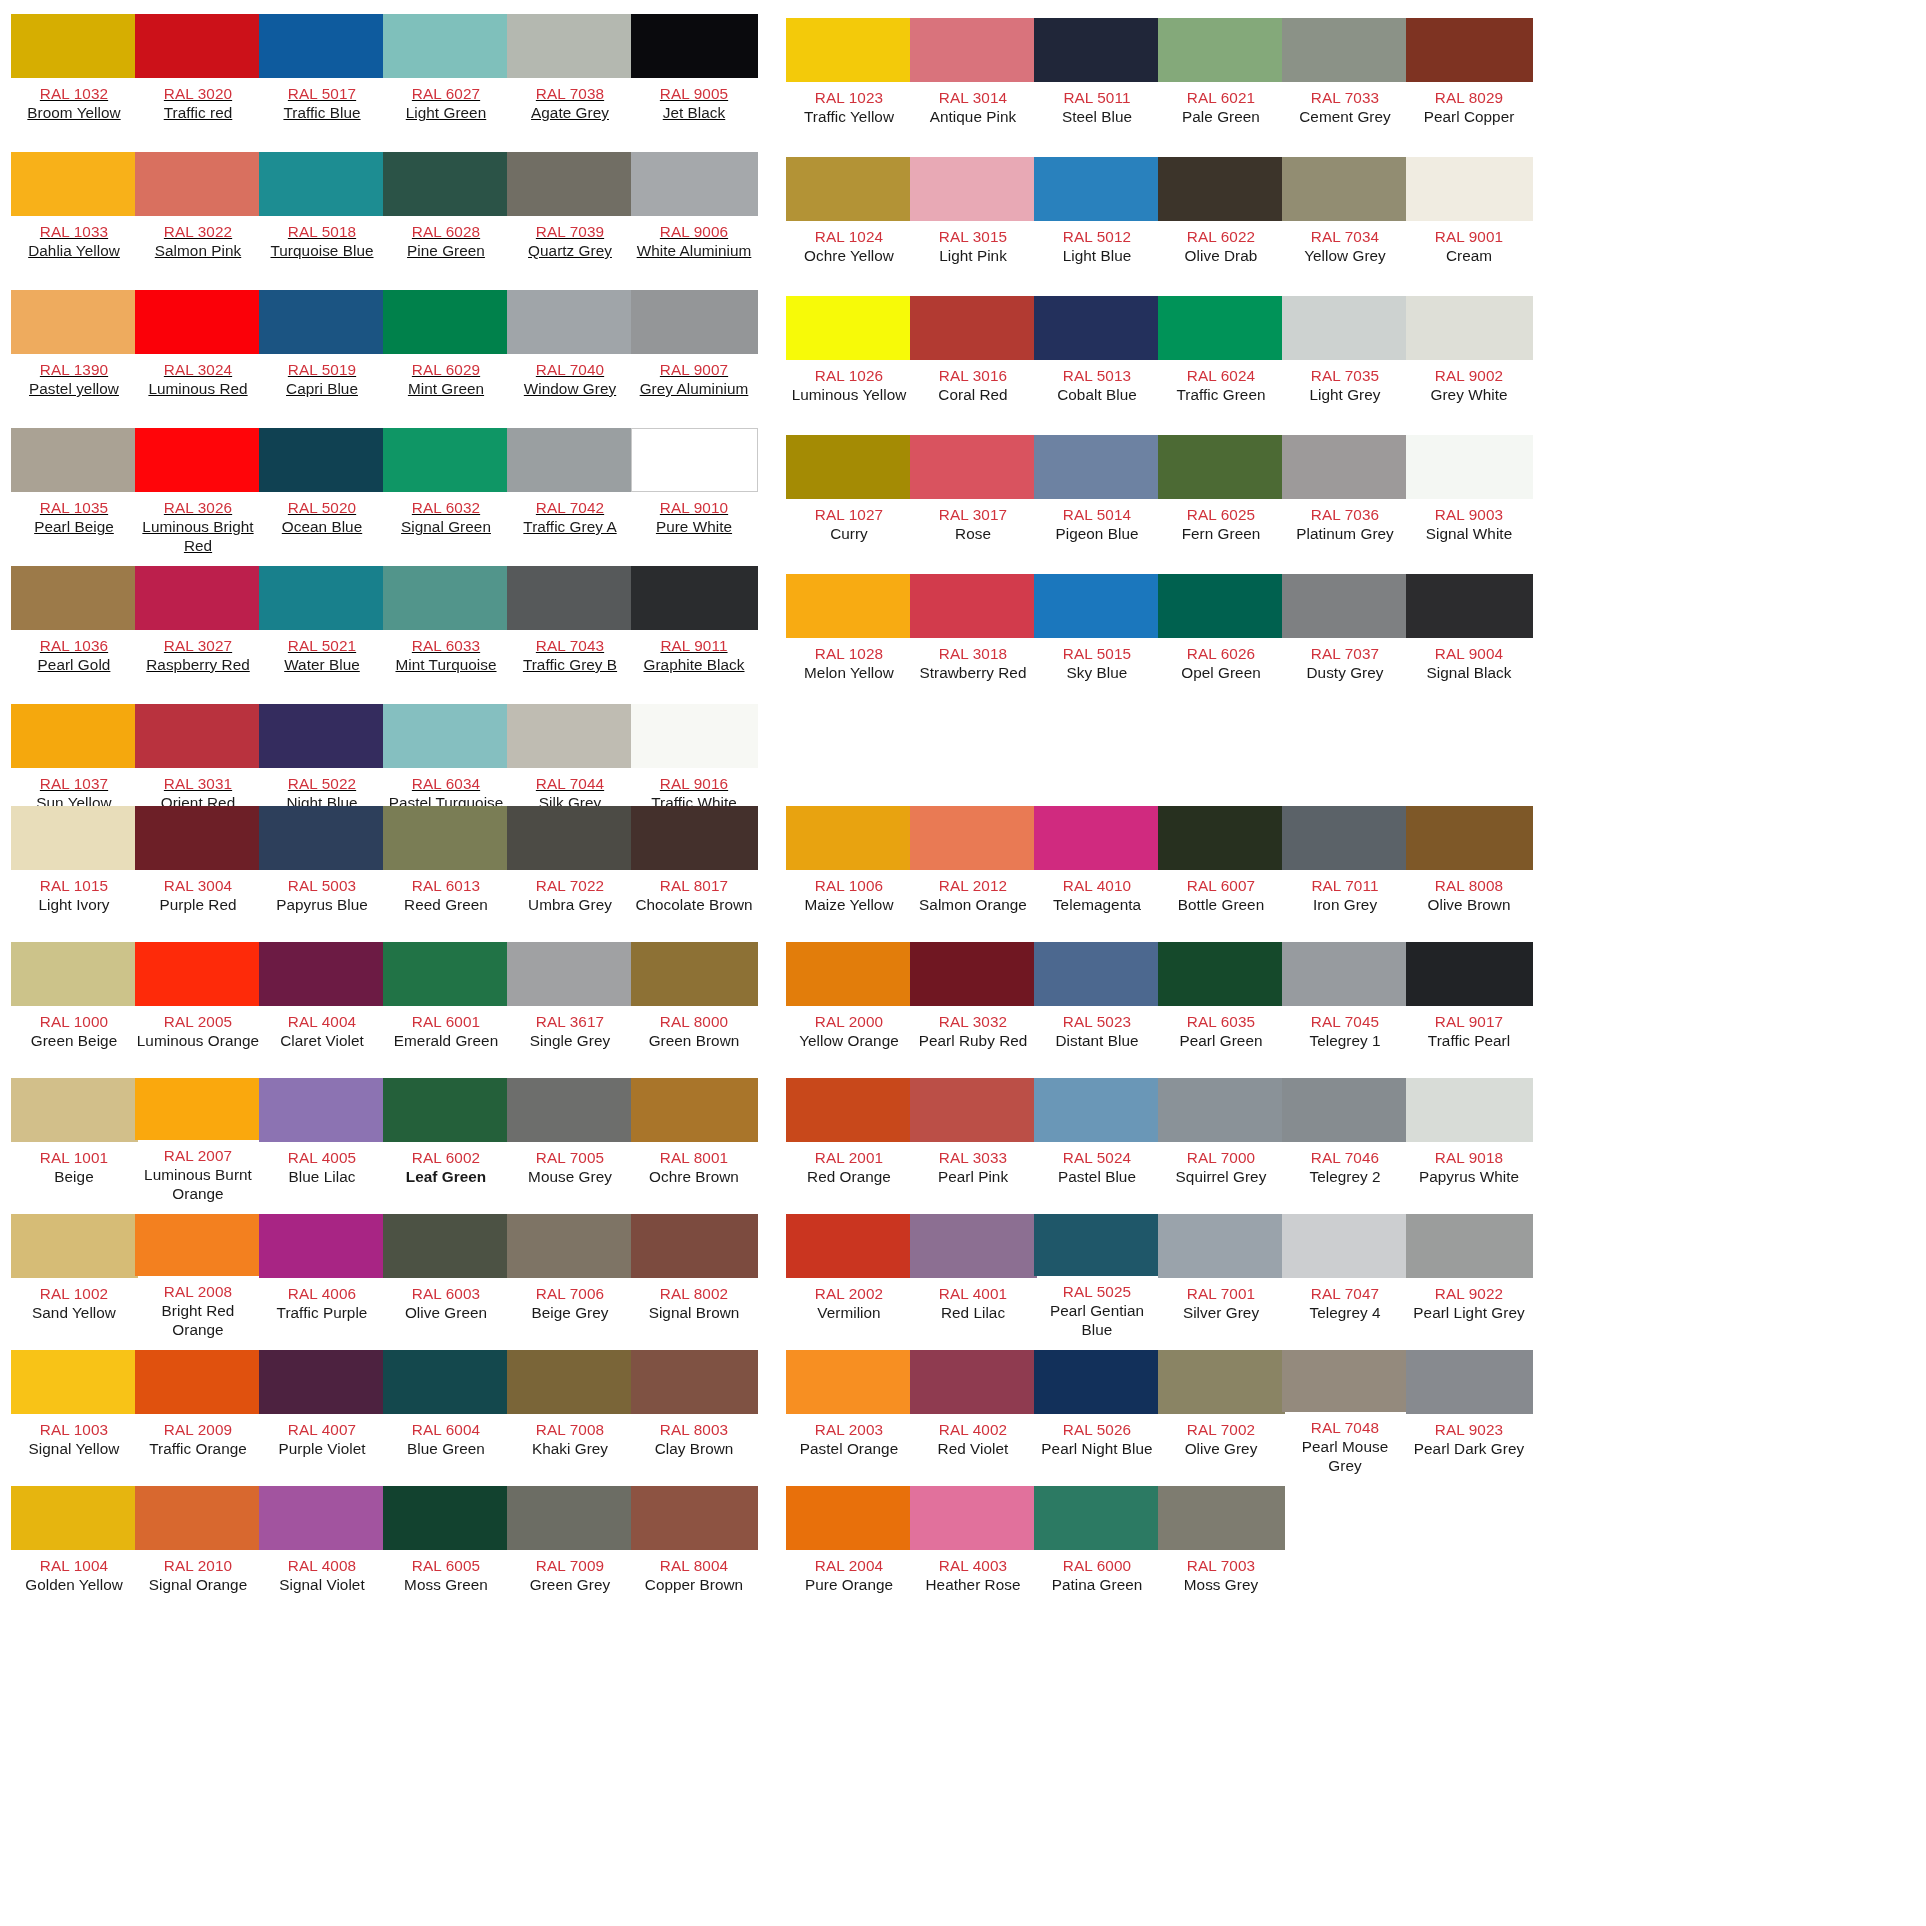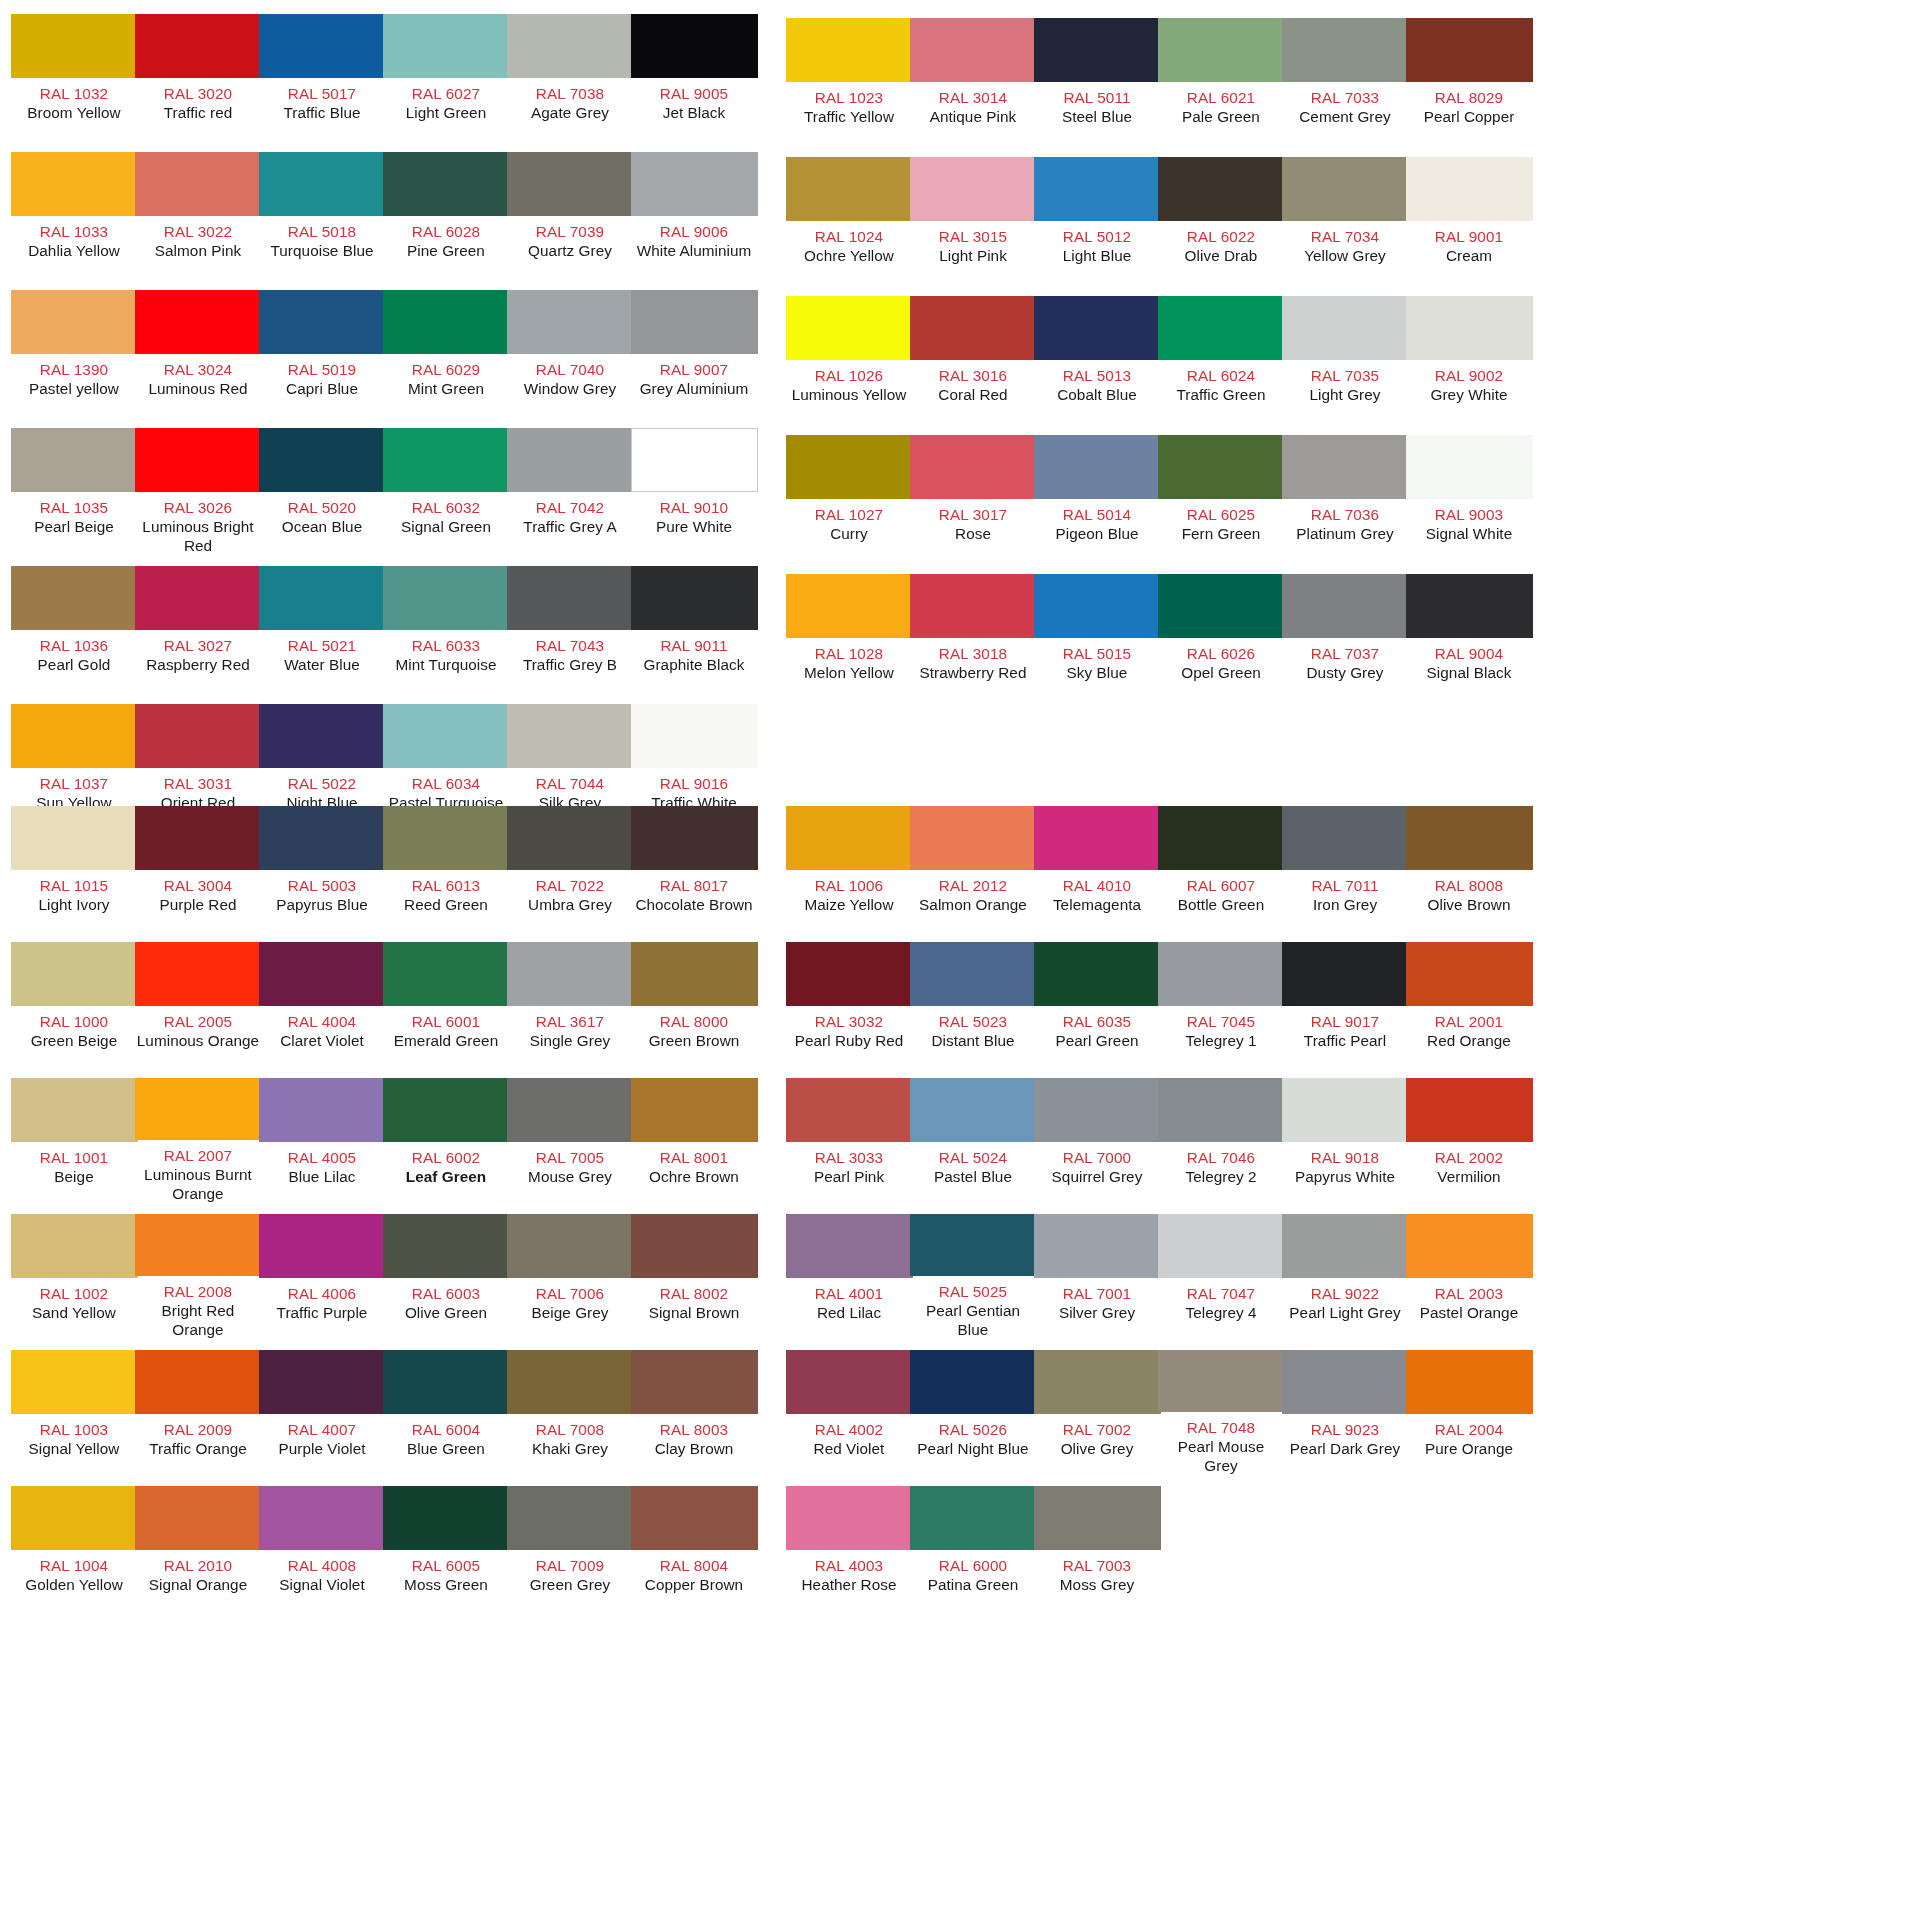--- a/index.html
+++ b/index.html
@@ -55,20 +55,21 @@
   }
   .cname.bold { font-weight: bold; }
 
   
   #block-tl {
     left: 12px;
     top: 14px;
     grid-template-columns: repeat(6, 124px);
     grid-column-gap: 0px;
     grid-row-gap: 8px;
+    text-decoration: underline;
   }
   #block-tl .swatch-cell { height: 130px; }
 
   
   #block-tr {
     left: 787px;
     top: 18px;
     grid-template-columns: repeat(6, 124px);
     grid-column-gap: 0px;
     grid-row-gap: 9px;
@@ -640,20 +641,25 @@
         <div class="chip" style="background: rgb(91, 98, 104);"></div>
         <div class="code">RAL 7011</div>
         <div class="cname">Iron Grey</div>
       </div>
       <div class="swatch-cell">
         <div class="chip" style="background: rgb(126, 88, 40);"></div>
         <div class="code">RAL 8008</div>
         <div class="cname">Olive Brown</div>
       </div>
       <div class="swatch-cell">
+        <div class="chip" style="background: rgb(226, 125, 11);"></div>
+        <div class="code">RAL 2000</div>
+        <div class="cname">Yellow Orange</div>
+      </div>
+      <div class="swatch-cell">
         <div class="chip" style="background: rgb(112, 23, 34);"></div>
         <div class="code">RAL 3032</div>
         <div class="cname">Pearl Ruby Red</div>
       </div>
       <div class="swatch-cell">
         <div class="chip" style="background: rgb(76, 104, 143);"></div>
         <div class="code">RAL 5023</div>
         <div class="cname">Distant Blue</div>
       </div>
       <div class="swatch-cell">

